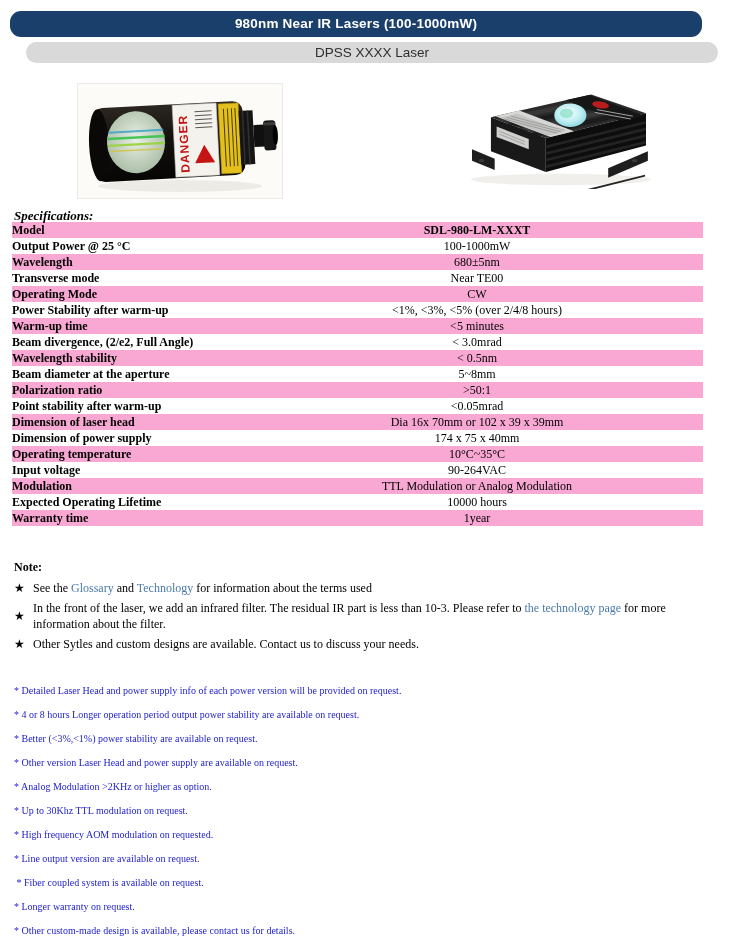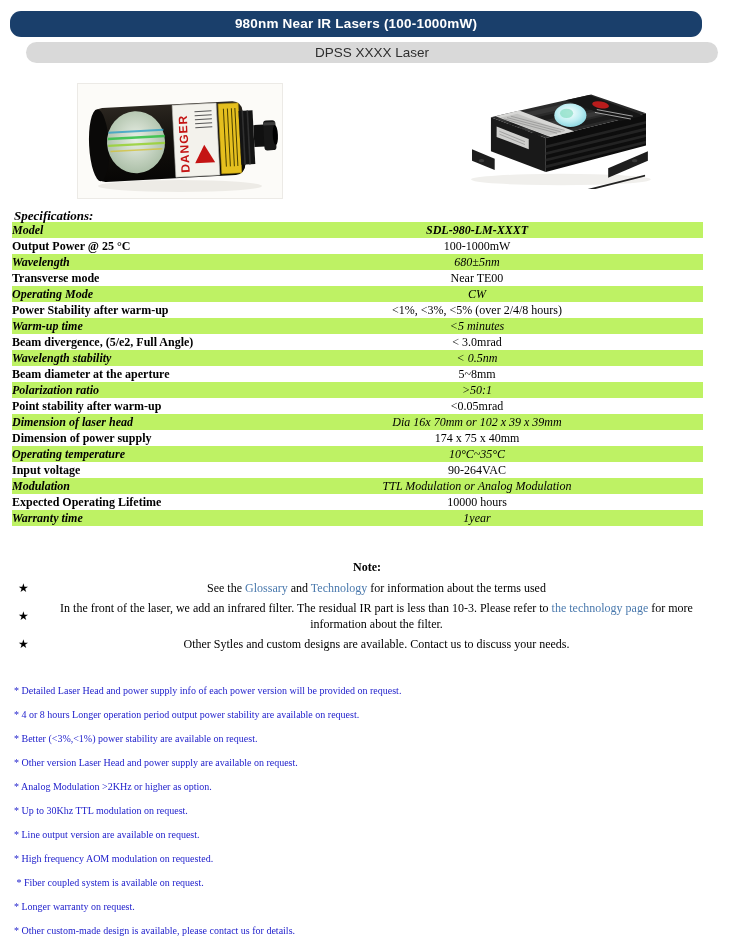--- a/index.html
+++ b/index.html
@@ -12,26 +12,26 @@
 
   .images-row{position:relative;height:146px;}
   .img-left{position:absolute;left:78px;top:21px;width:204px;height:114px;background:#fcfbf8;outline:1px solid #eceae6;}
   .img-right{position:absolute;left:453px;top:22px;width:212px;height:104px;}
   .img-left svg,.img-right svg{display:block;width:100%;height:100%;}
 
   .spec-heading{margin:0 0 0 14px;height:13px;line-height:13px;font-weight:bold;font-size:13px;font-style:italic;}
 
   table.specs{border-collapse:collapse;margin:0 0 0 12px;width:691px;table-layout:fixed;font-size:12px;}
   table.specs td{height:16px;padding:0;line-height:16px;vertical-align:middle;overflow:hidden;white-space:nowrap;}
-  table.specs tr.alt{background:#bef264;font-style:italic;}
+  table.specs tr.alt{background:#f9a8d4;}
   td.label{width:239px;font-weight:bold;padding-left:2px;}
   td.value{text-align:center;}
   td.value.bold{font-weight:bold;}
 
-  .note{margin:33px 14px 0 14px;font-size:12px;text-align:center;}
+  .note{margin:33px 14px 0 14px;font-size:12px;}
   .note-heading{font-weight:bold;height:16px;line-height:16px;margin-bottom:5px;}
   .note-item{display:flex;align-items:center;margin-bottom:4px;}
   .star{flex:0 0 19px;width:19px;font-size:12px;line-height:16px;}
   .note-text{flex:1;line-height:16px;}
   .note-link{color:#4a79ad;text-decoration:none;cursor:pointer;}
 
   .footnotes{margin:27px 0 0 14px;color:#2222cc;font-size:10px;}
   .footnote-item{line-height:24px;white-space:pre-wrap;}
 </style>
 </head>
@@ -181,21 +181,21 @@
         </tr>
         <tr>
           <td class="label">Power Stability after warm-up</td>
           <td class="value">&lt;1%, &lt;3%, &lt;5% (over 2/4/8 hours)</td>
         </tr>
         <tr class="alt">
           <td class="label">Warm-up time</td>
           <td class="value">&lt;5 minutes</td>
         </tr>
         <tr>
-          <td class="label">Beam divergence, (5/e2, Full Angle)</td>
+          <td class="label">Beam divergence, (2/e2, Full Angle)</td>
           <td class="value">&lt; 3.0mrad</td>
         </tr>
         <tr class="alt">
           <td class="label">Wavelength stability</td>
           <td class="value">&lt; 0.5nm</td>
         </tr>
         <tr>
           <td class="label">Beam diameter at the aperture</td>
           <td class="value">5~8mm</td>
         </tr>
@@ -256,20 +256,20 @@
       </div>
   </div>
 
   <div id="footnote-list" class="footnotes">
       <div class="footnote-item">* Detailed Laser Head and power supply info of each power version will be provided on request.</div>
       <div class="footnote-item">* 4 or 8 hours Longer operation period output power stability are available on request.</div>
       <div class="footnote-item">* Better (&lt;3%,&lt;1%) power stability are available on request.</div>
       <div class="footnote-item">* Other version Laser Head and power supply are available on request.</div>
       <div class="footnote-item">* Analog Modulation &gt;2KHz or higher as option.</div>
       <div class="footnote-item">* Up to 30Khz TTL modulation on request.</div>
+      <div class="footnote-item">* High frequency AOM modulation on requested.</div>
       <div class="footnote-item">* Line output version are available on request.</div>
-      <div class="footnote-item">* High frequency AOM modulation on requested.</div>
       <div class="footnote-item"> * Fiber coupled system is available on request.</div>
       <div class="footnote-item">* Longer warranty on request.</div>
       <div class="footnote-item">* Other custom-made design is available, please contact us for details.</div>
     </div>
 
 </div>
 
 </body></html>

